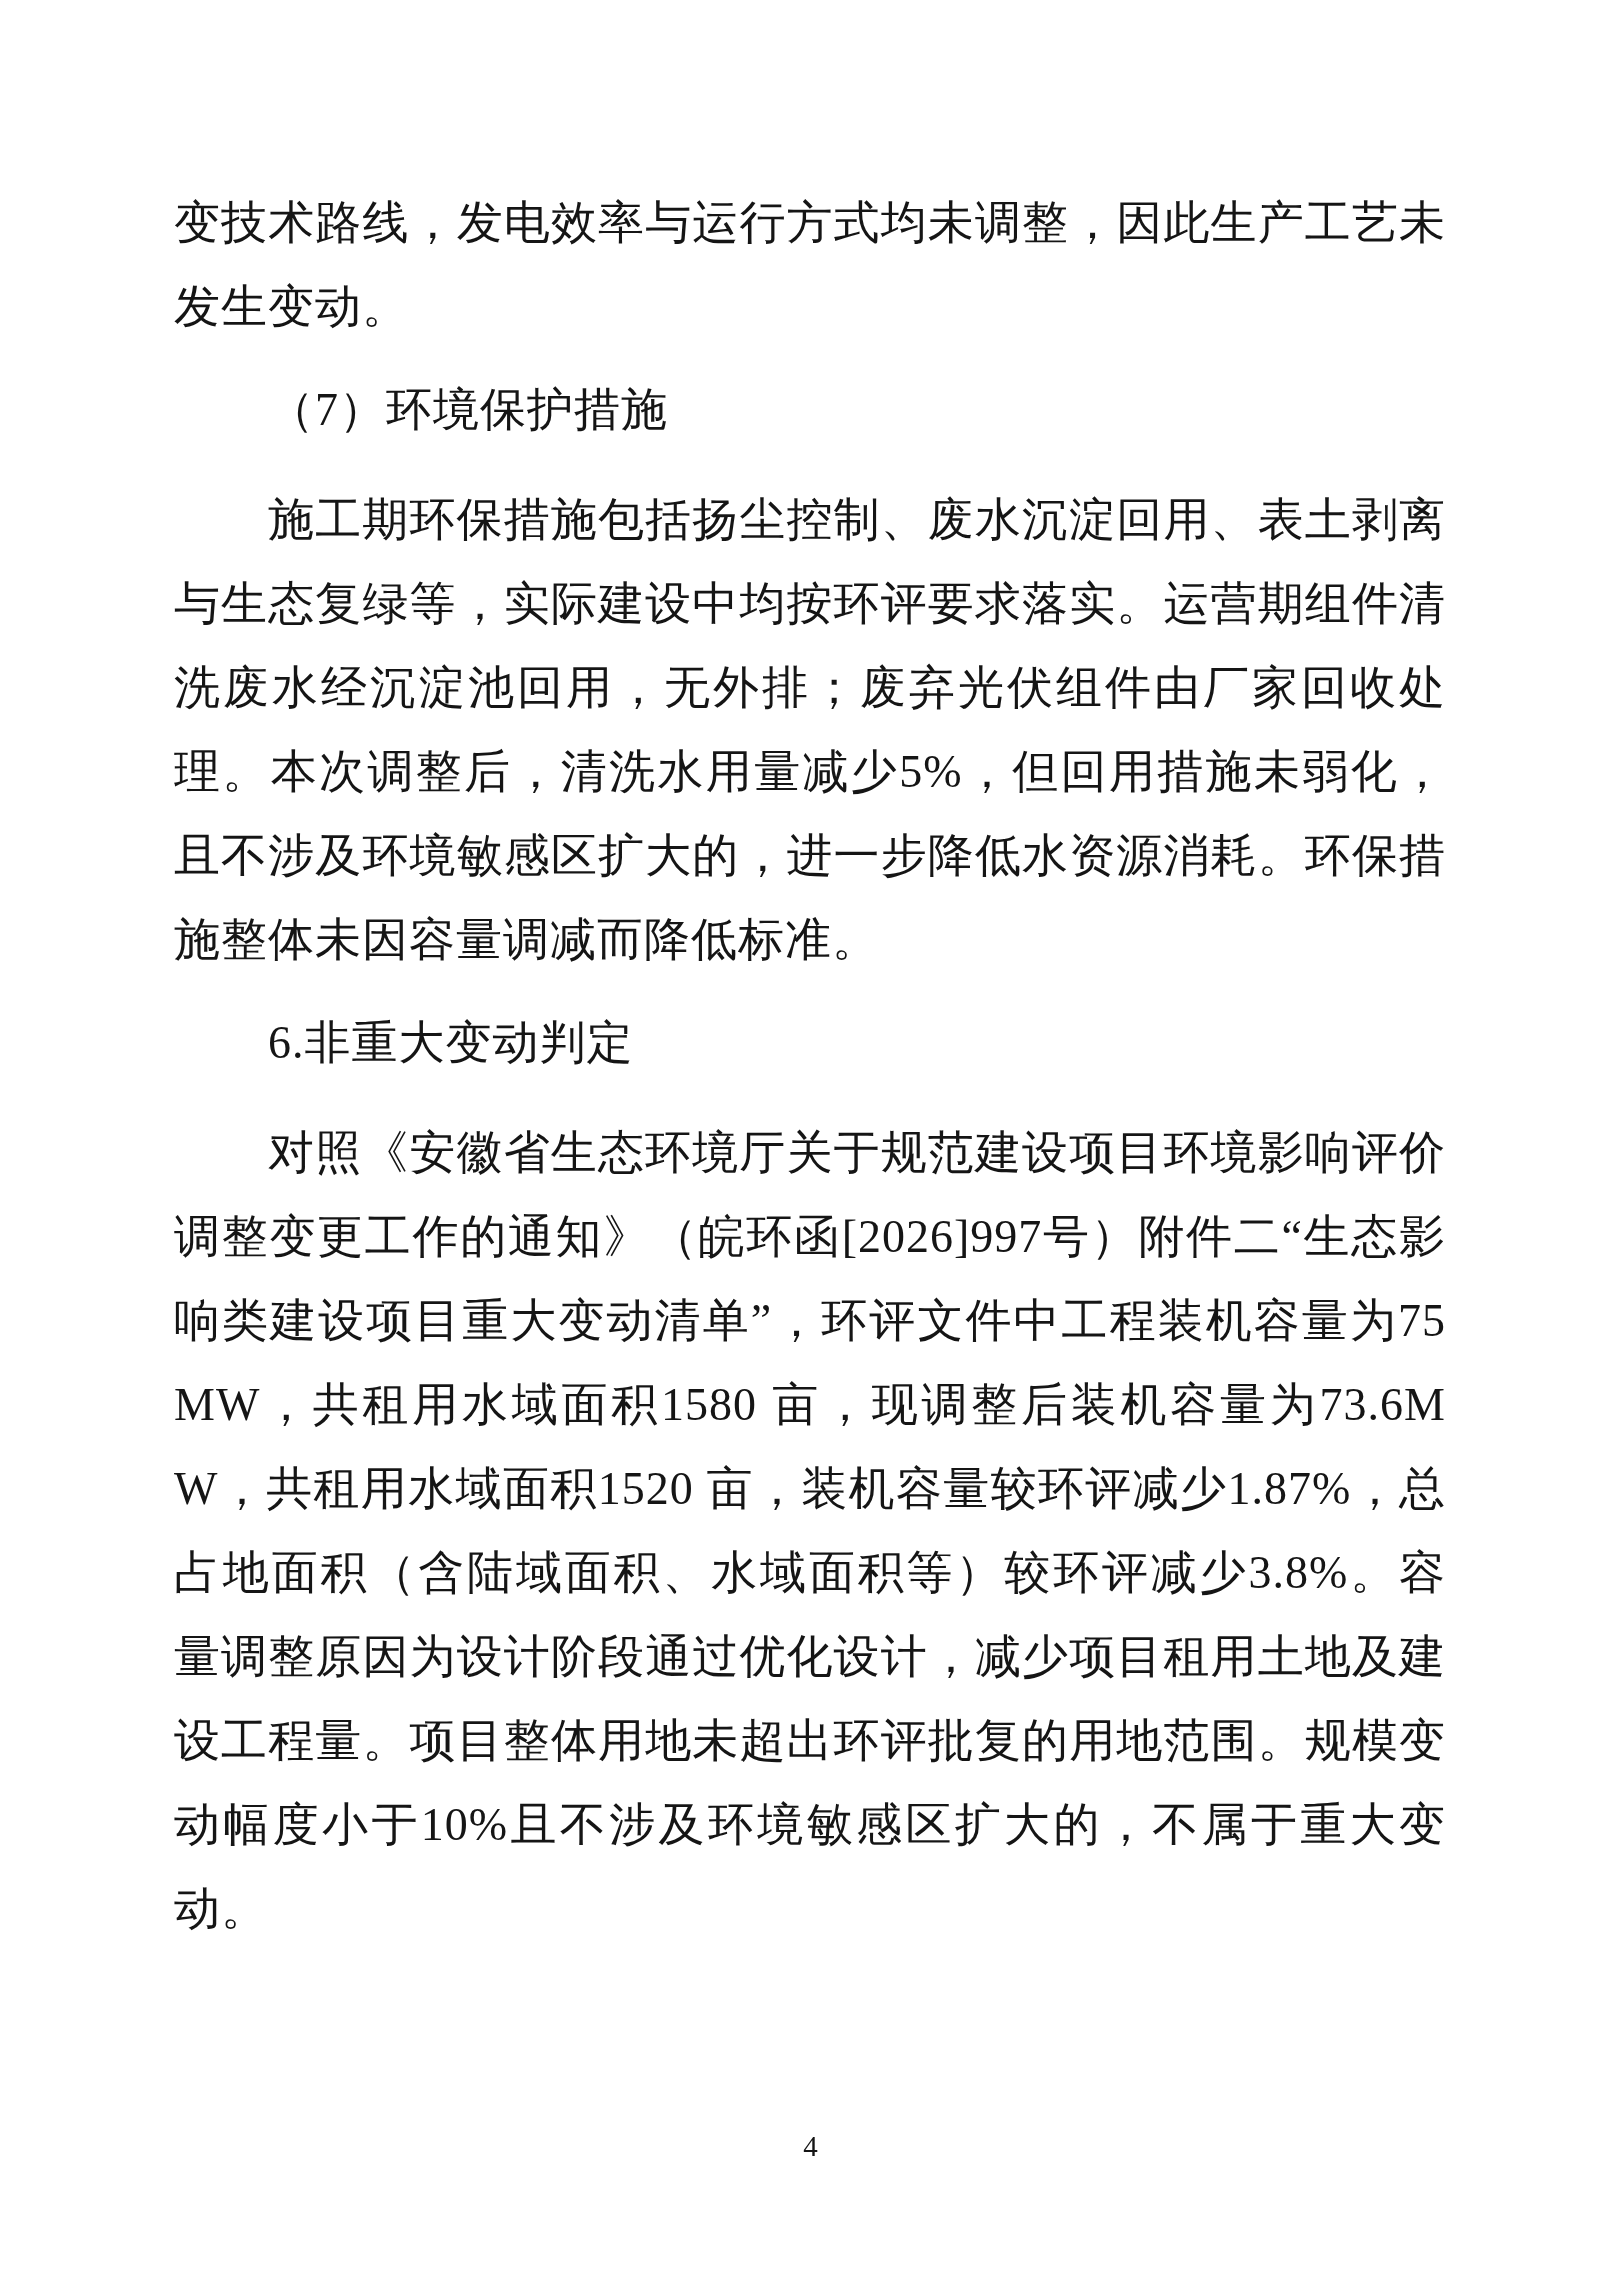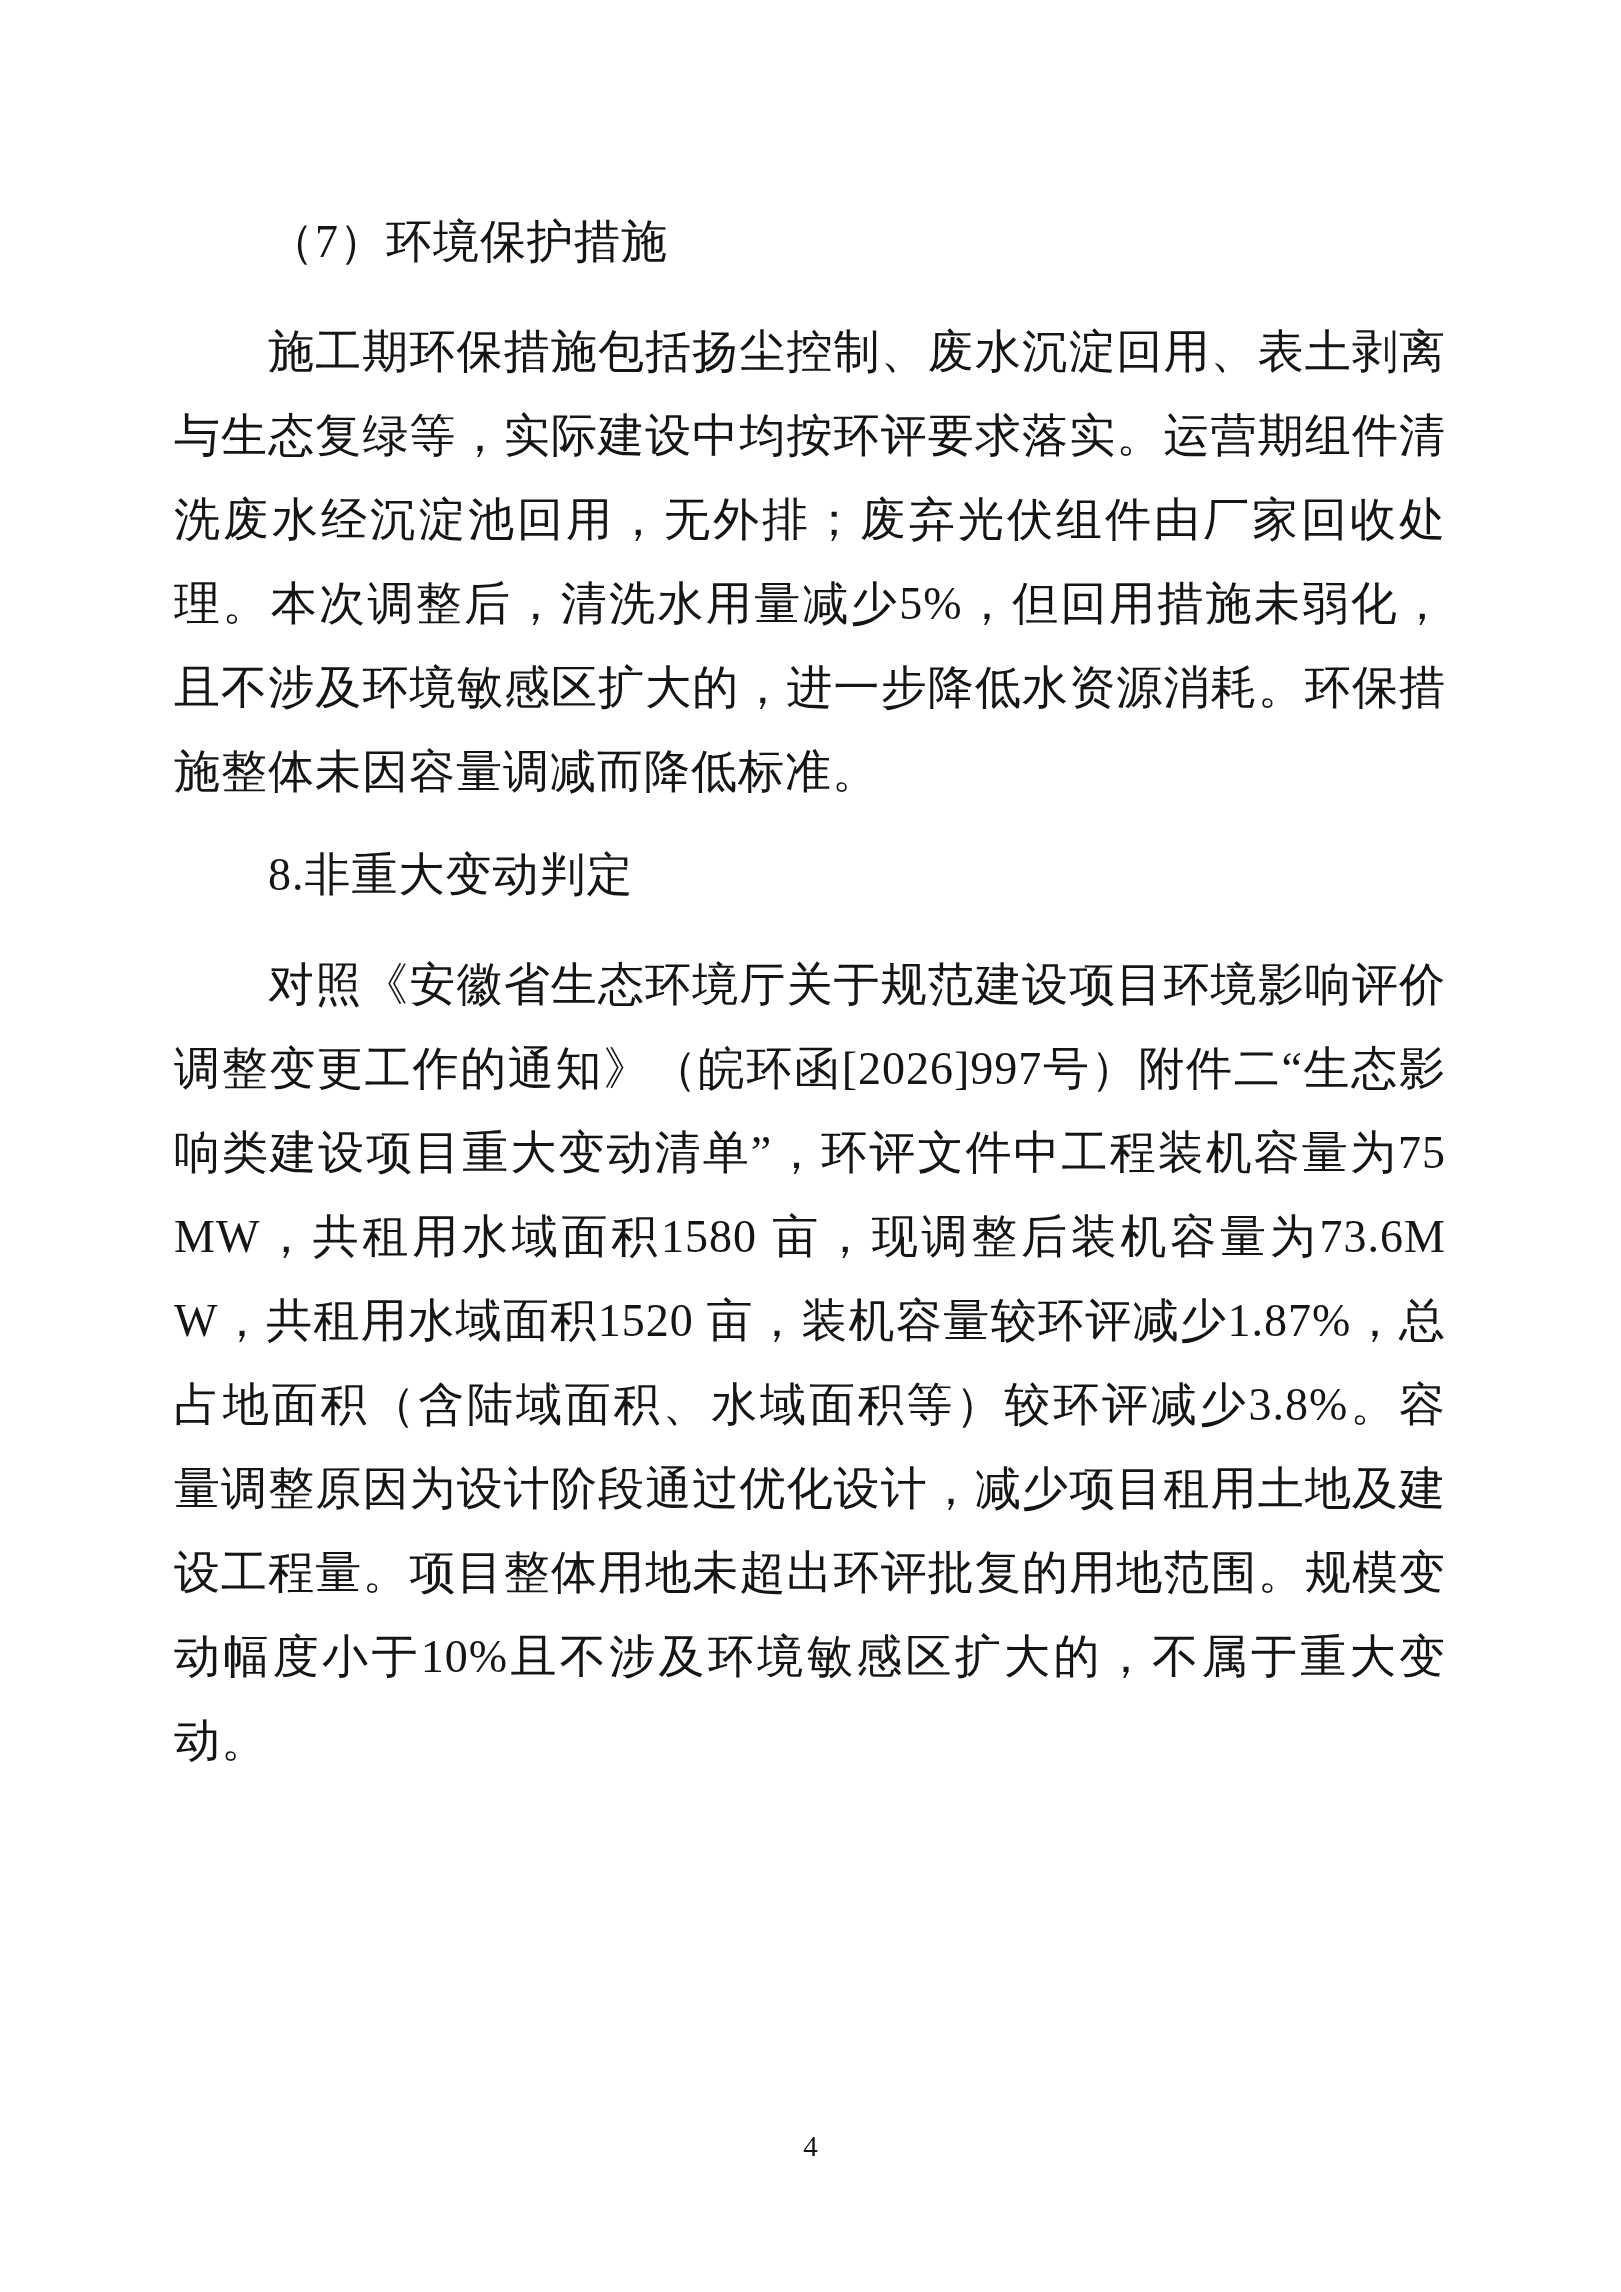--- a/index.html
+++ b/index.html
@@ -48,20 +48,21 @@
     font-size: 29px;
     line-height: 35px;
     color: #151515;
   }
 </style>
 </head>
 <body>
 
 <div class="page">
   <div class="content">
+    <p class="blk cont">变技术路线，发电效率与运行方式均未调整，因此生产工艺未发生变动。</p>
     <p class="blk heading">（7）环境保护措施</p>
     <p class="blk">施工期环保措施包括扬尘控制、废水沉淀回用、表土剥离与生态复绿等，实际建设中均按环评要求落实。运营期组件清洗废水经沉淀池回用，无外排；废弃光伏组件由厂家回收处理。本次调整后，清洗水用量减少5%，但回用措施未弱化，且不涉及环境敏感区扩大的，进一步降低水资源消耗。环保措施整体未因容量调减而降低标准。</p>
-    <p class="blk heading">8.非重大变动判定</p>
+    <p class="blk heading">6.非重大变动判定</p>
     <p class="blk">对照《安徽省生态环境厅关于规范建设项目环境影响评价调整变更工作的通知》（皖环函[2026]997号）附件二“生态影响类建设项目重大变动清单”，环评文件中工程装机容量为75MW，共租用水域面积1580 亩，现调整后装机容量为73.6MW，共租用水域面积1520 亩，装机容量较环评减少1.87%，总占地面积（含陆域面积、水域面积等）较环评减少3.8%。容量调整原因为设计阶段通过优化设计，减少项目租用土地及建设工程量。项目整体用地未超出环评批复的用地范围。规模变动幅度小于10%且不涉及环境敏感区扩大的，不属于重大变动。</p>
   </div>
   <div class="footer">4</div>
 </div>
 
 
 </body></html>

